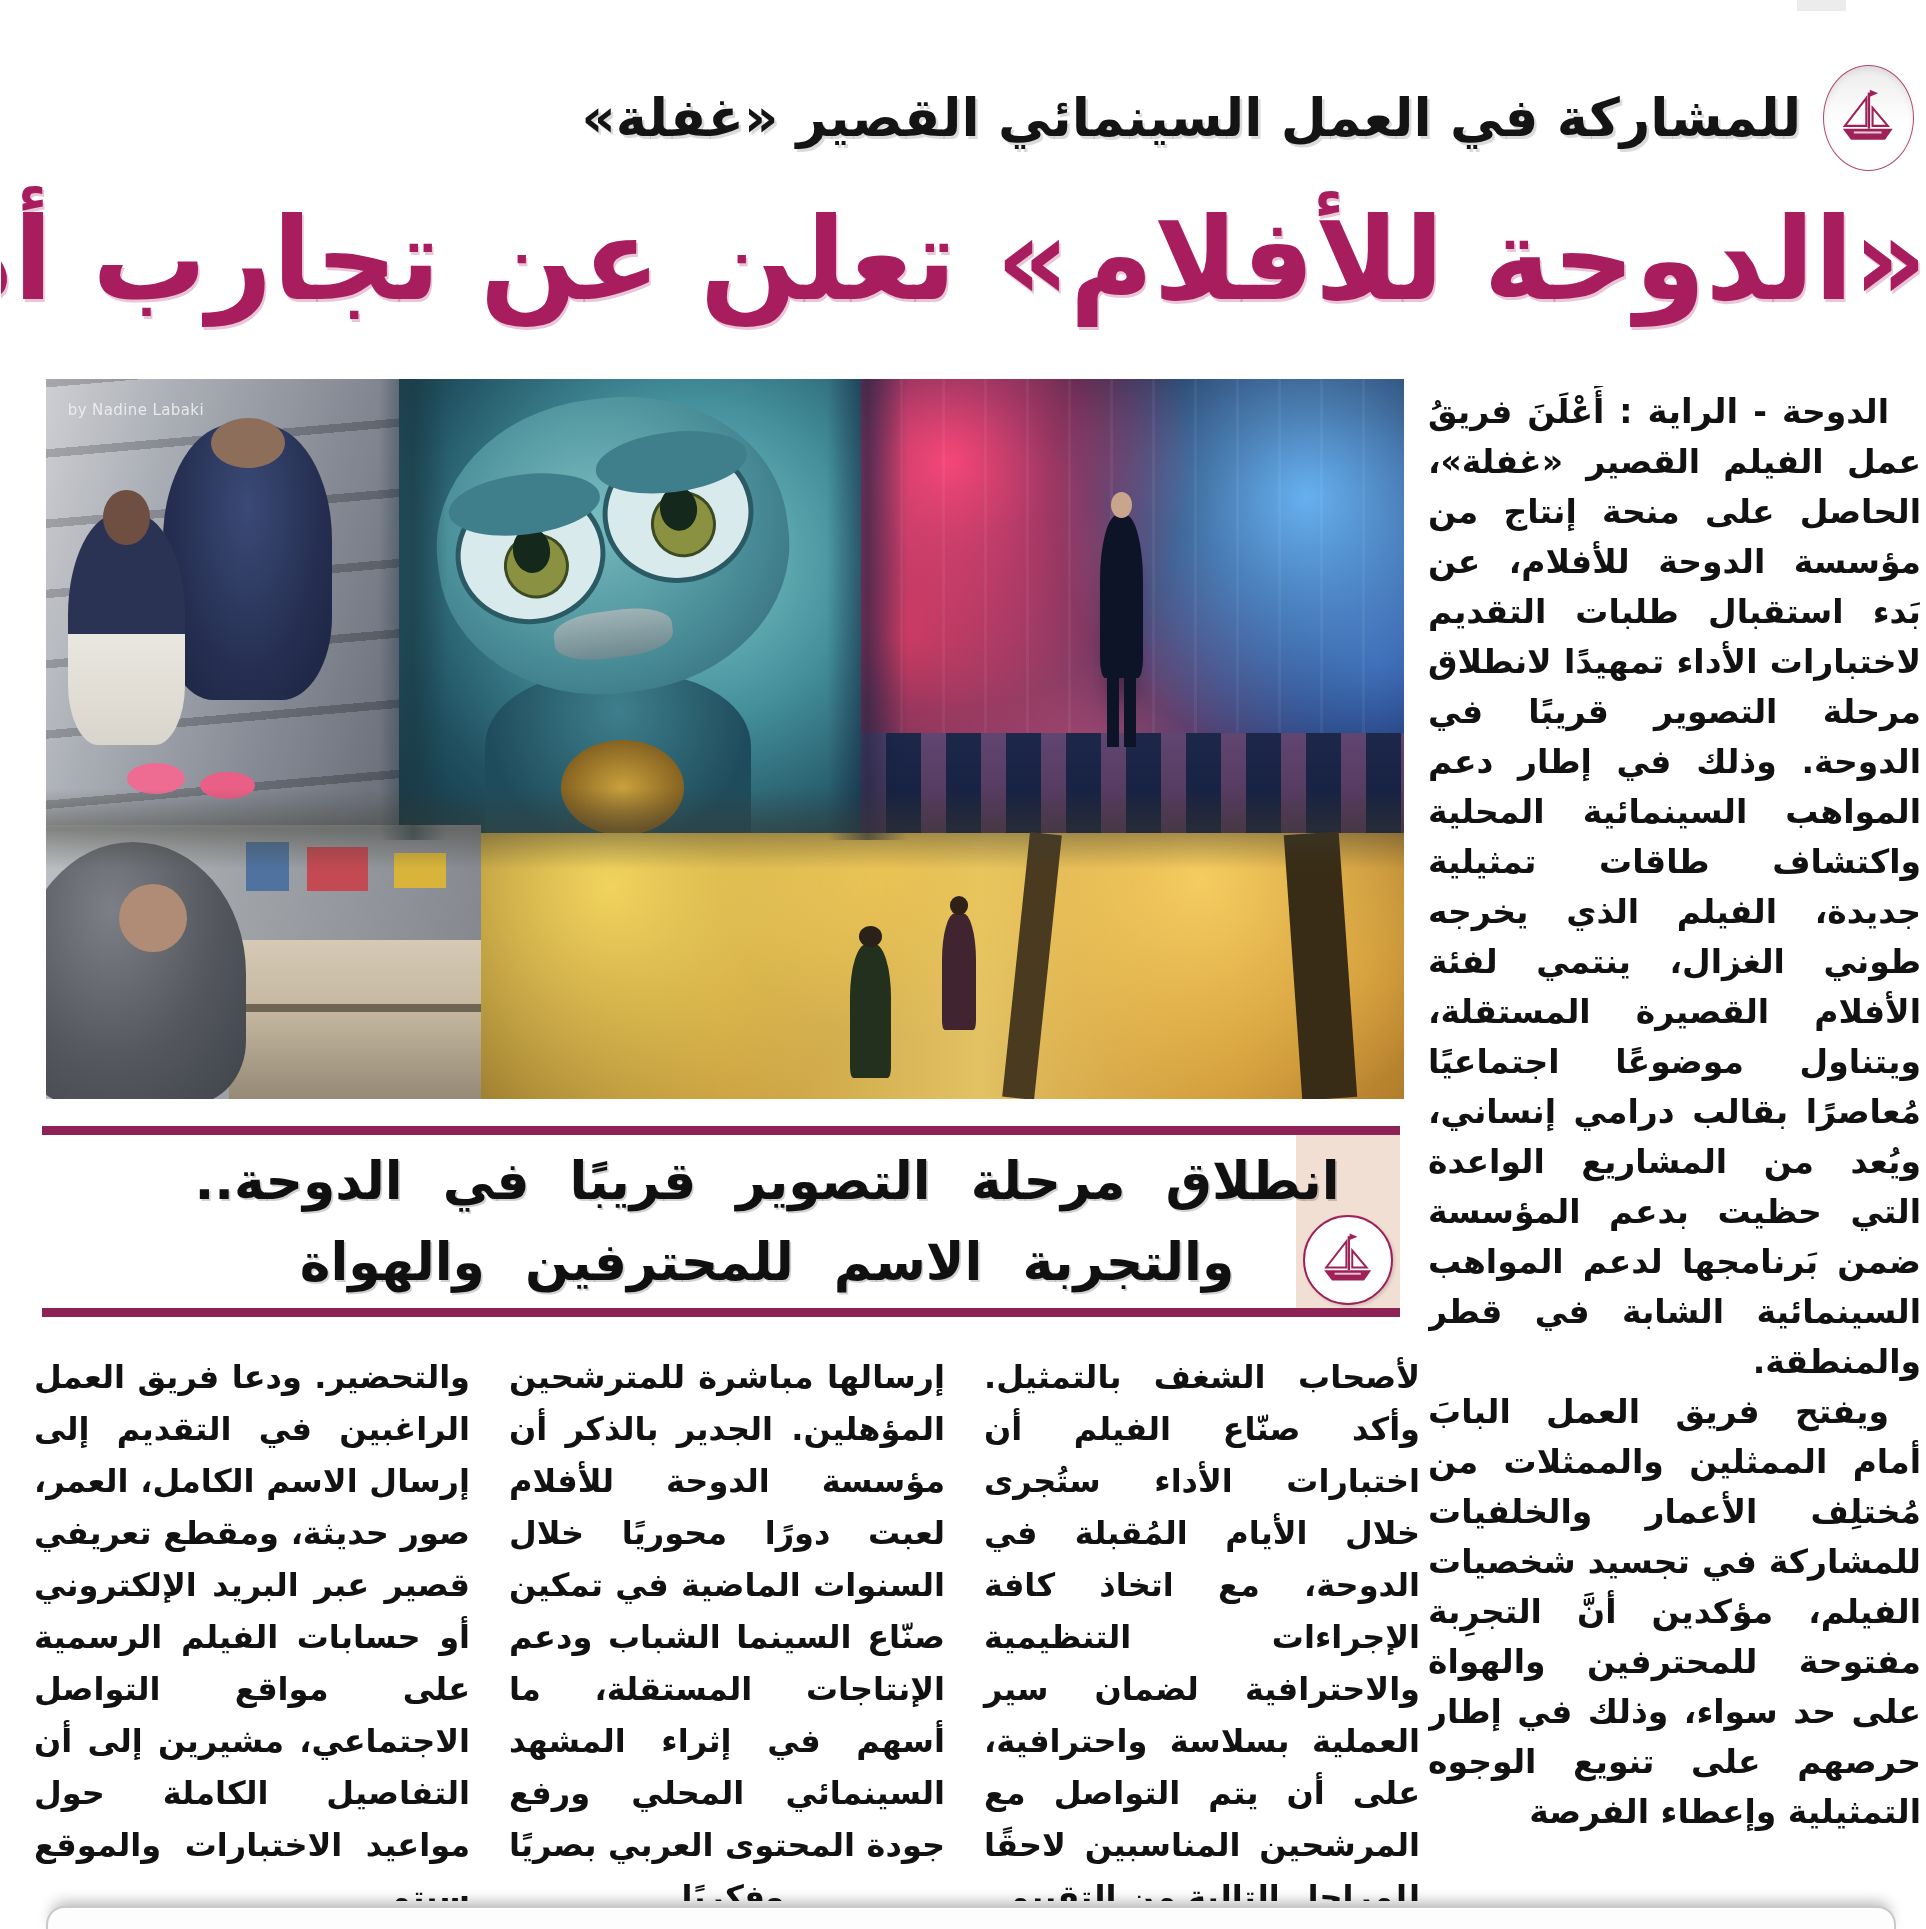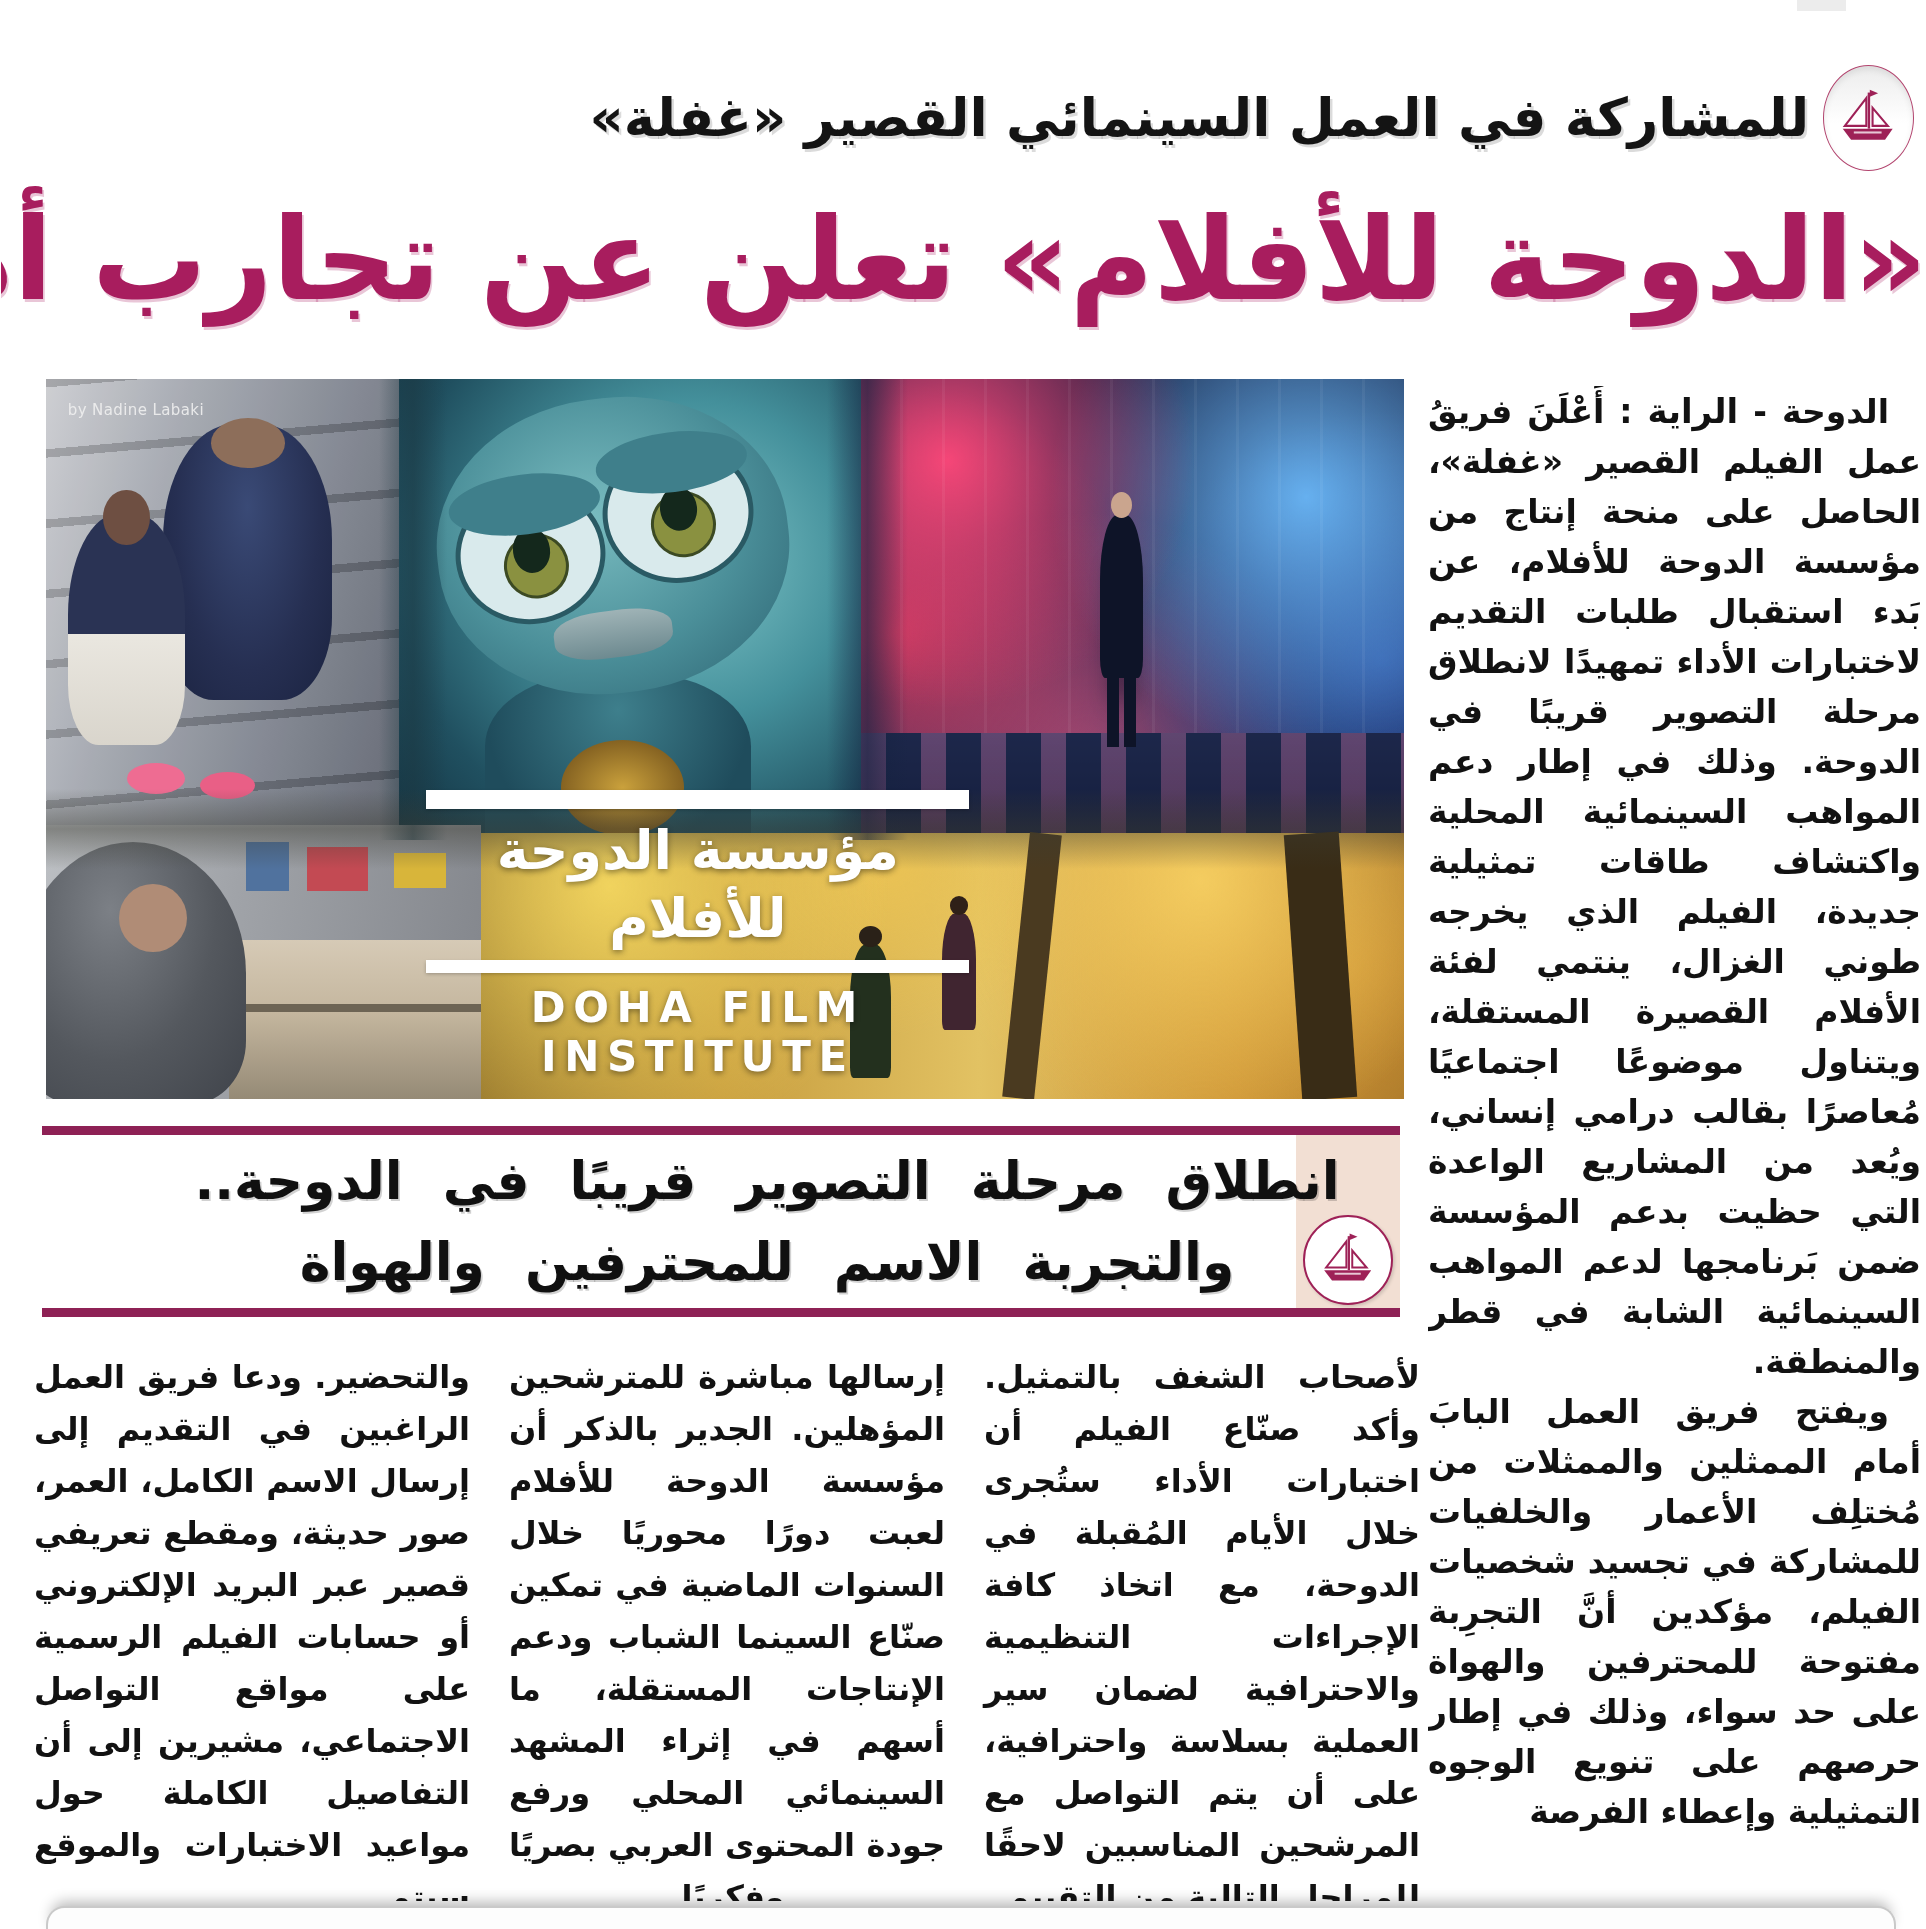--- a/index.html
+++ b/index.html
@@ -12,21 +12,21 @@
   
   .kicker-row{position:absolute;top:65px;right:13.4px;display:flex;align-items:center;gap:13.4px;direction:rtl;}
   .logo-ellipse{
     width:89px;height:104px;border-radius:50%;flex:0 0 auto;
     background:linear-gradient(180deg,#ececec 0%,#ffffff 55%);
     border:1.7px solid #b2446e;display:flex;align-items:center;justify-content:center;
     box-shadow:inset 0 3.4px 6.7px rgba(0,0,0,0.08);
   }
   .logo-ellipse svg{width:78%;height:78%;}
   .kicker-text{
-    margin:0;font-size:53px;font-weight:bold;color:#141414;line-height:1.2;
+    margin:8px;font-size:53px;font-weight:bold;color:#141414;line-height:1.2;
     text-shadow:2.5px 2.5px 0 rgba(0,0,0,0.14);white-space:nowrap;
   }
   
   .headline{
     position:absolute;top:183px;left:0;width:100%;margin:0;text-align:center;
     font-size:114px;font-weight:bold;color:#a81d5e;white-space:nowrap;line-height:1.35;
     text-shadow:1.7px 2.5px 0 rgba(168,29,94,0.25);
   }
   
   .photo{position:absolute;left:46px;top:379px;width:1358px;height:720px;margin:0;overflow:hidden;background:#a21caf;}
@@ -200,26 +200,20 @@
   <div class="panel-autumn">
     <div class="trunk1"></div>
     <div class="trunk2"></div>
     <div class="aut-fig1"></div>
     <div class="aut-fig2"></div>
   </div>
   <div class="seam-v1"></div>
   <div class="seam-v2"></div>
   <div class="seam-h"></div>
   <span class="credit">by Nadine Labaki</span>
-  <div class="dfi">
-    <span class="bar"></span>
-    <span class="dfi-ar">مؤسسة الدوحة للأفلام</span>
-    <span class="bar thin"></span>
-    <span class="dfi-en">DOHA FILM INSTITUTE</span>
-  </div>
 </figure>
 
 <aside class="lead-col">
   <p><span>الدوحة - </span><span class="paper-name">الراية</span><span> : أَعْلَنَ فريقُ عمل الفيلم القصير «غفلة»، الحاصل على منحة إنتاج من مؤسسة الدوحة للأفلام، عن بَدء استقبال طلبات التقديم لاختبارات الأداء تمهيدًا لانطلاق مرحلة التصوير قريبًا في الدوحة. وذلك في إطار دعم المواهب السينمائية المحلية واكتشاف طاقات تمثيلية جديدة، الفيلم الذي يخرجه طوني الغزال، ينتمي لفئة الأفلام القصيرة المستقلة، ويتناول موضوعًا اجتماعيًا مُعاصرًا بقالب درامي إنساني، ويُعد من المشاريع الواعدة التي حظيت بدعم المؤسسة ضمن بَرنامجها لدعم المواهب السينمائية الشابة في قطر والمنطقة.</span></p>
   <p>ويفتح فريق العمل البابَ أمام الممثلين والممثلات من مُختلِف الأعمار والخلفيات للمشاركة في تجسيد شخصيات الفيلم، مؤكدين أنَّ التجرِبة مفتوحة للمحترفين والهواة على حد سواء، وذلك في إطار حرصهم على تنويع الوجوه التمثيلية وإعطاء الفرصة</p>
 </aside>
 
 <section class="subbox">
   <div class="pink-panel">
     <span class="logo-circle">

